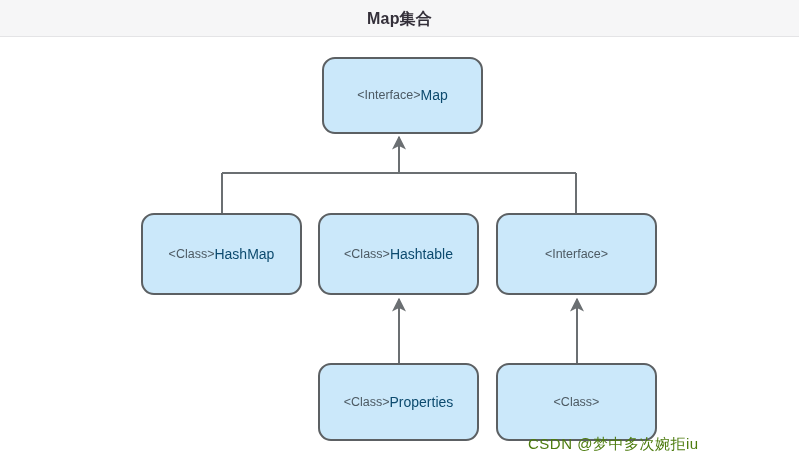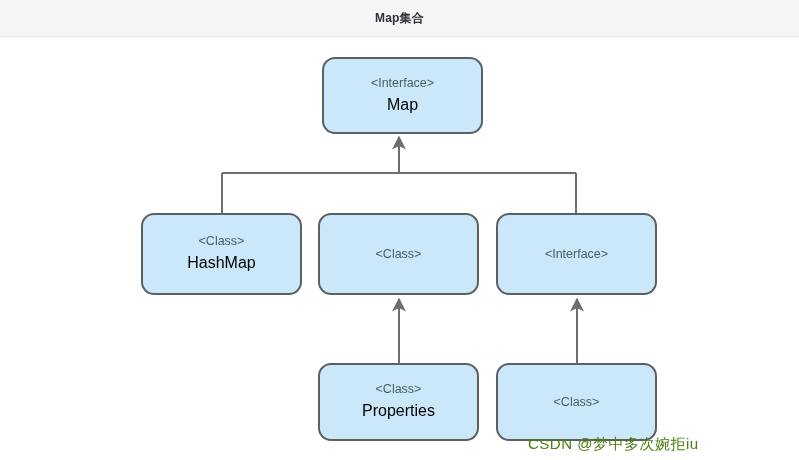--- a/index.html
+++ b/index.html
@@ -26,21 +26,21 @@
     border-bottom: 1px solid #e4e4e6;
     box-sizing: border-box;
   }
   #page-title {
     position: absolute;
     left: 0;
     top: 0;
     width: 799px;
     line-height: 37px;
     text-align: center;
-    font-size: 12px;
+    font-size: 16px;
     font-weight: bold;
     color: #34303a;
     letter-spacing: 0.2px;
   }
 
   
   #diagram-canvas {
     position: absolute;
     left: 0;
     top: 38px;
@@ -57,35 +57,35 @@
   }
 
   
   .uml-node {
     position: absolute;
     box-sizing: border-box;
     background: #cbe8fa;
     border: 2px solid #5c6063;
     border-radius: 13px;
     display: flex;
-    flex-direction: column;
+    flex-direction: row;
     align-items: center;
     justify-content: center;
     z-index: 3;
   }
   .uml-stereotype {
     font-size: 12.5px;
     color: #4d5a63;
     line-height: 16px;
     margin-bottom: 1px;
     white-space: nowrap;
   }
   .uml-name {
-    font-size: 16px;
-    color: #000000;
+    font-size: 14px;
+    color: #0c4a6e;
     line-height: 25px;
     white-space: nowrap;
   }
 
   
   #node-map        { left: 322px; top:  19px; width: 161px; height: 77px; }
   #node-hashmap    { left: 141px; top: 175px; width: 161px; height: 82px; }
   #node-hashtable  { left: 318px; top: 175px; width: 161px; height: 82px; }
   #node-sortedmap  { left: 496px; top: 175px; width: 161px; height: 82px; }
   #node-properties { left: 318px; top: 325px; width: 161px; height: 78px; }
@@ -138,20 +138,21 @@
     <div class="uml-name">Map</div>
   </div>
 
   <div class="uml-node" id="node-hashmap">
     <div class="uml-stereotype">&lt;Class&gt;</div>
     <div class="uml-name">HashMap</div>
   </div>
 
   <div class="uml-node" id="node-hashtable">
     <div class="uml-stereotype">&lt;Class&gt;</div>
+    <div class="uml-name">Hashtable</div>
   </div>
 
   <div class="uml-node" id="node-sortedmap">
     <div class="uml-stereotype">&lt;Interface&gt;</div>
   </div>
 
   <div class="uml-node" id="node-properties">
     <div class="uml-stereotype">&lt;Class&gt;</div>
     <div class="uml-name">Properties</div>
   </div>

